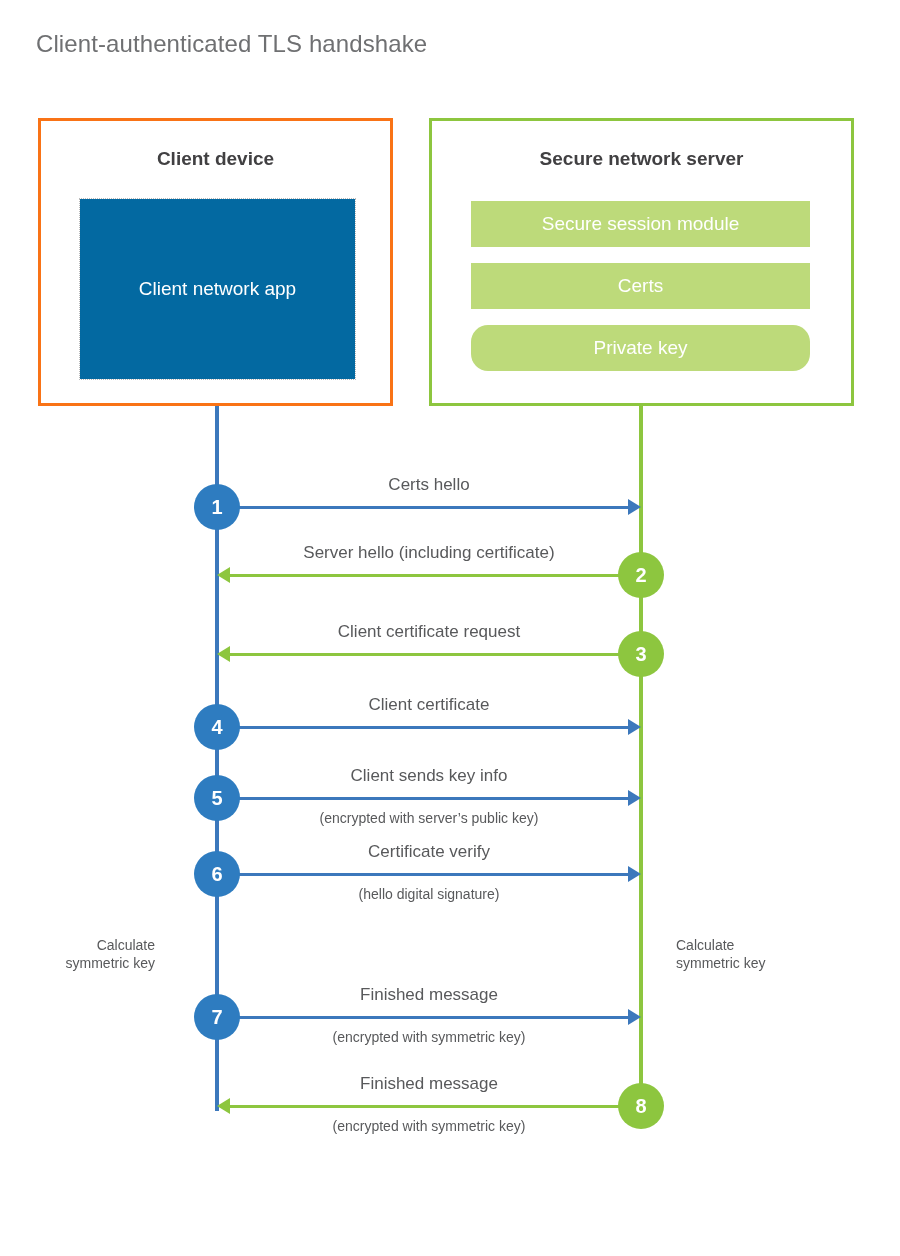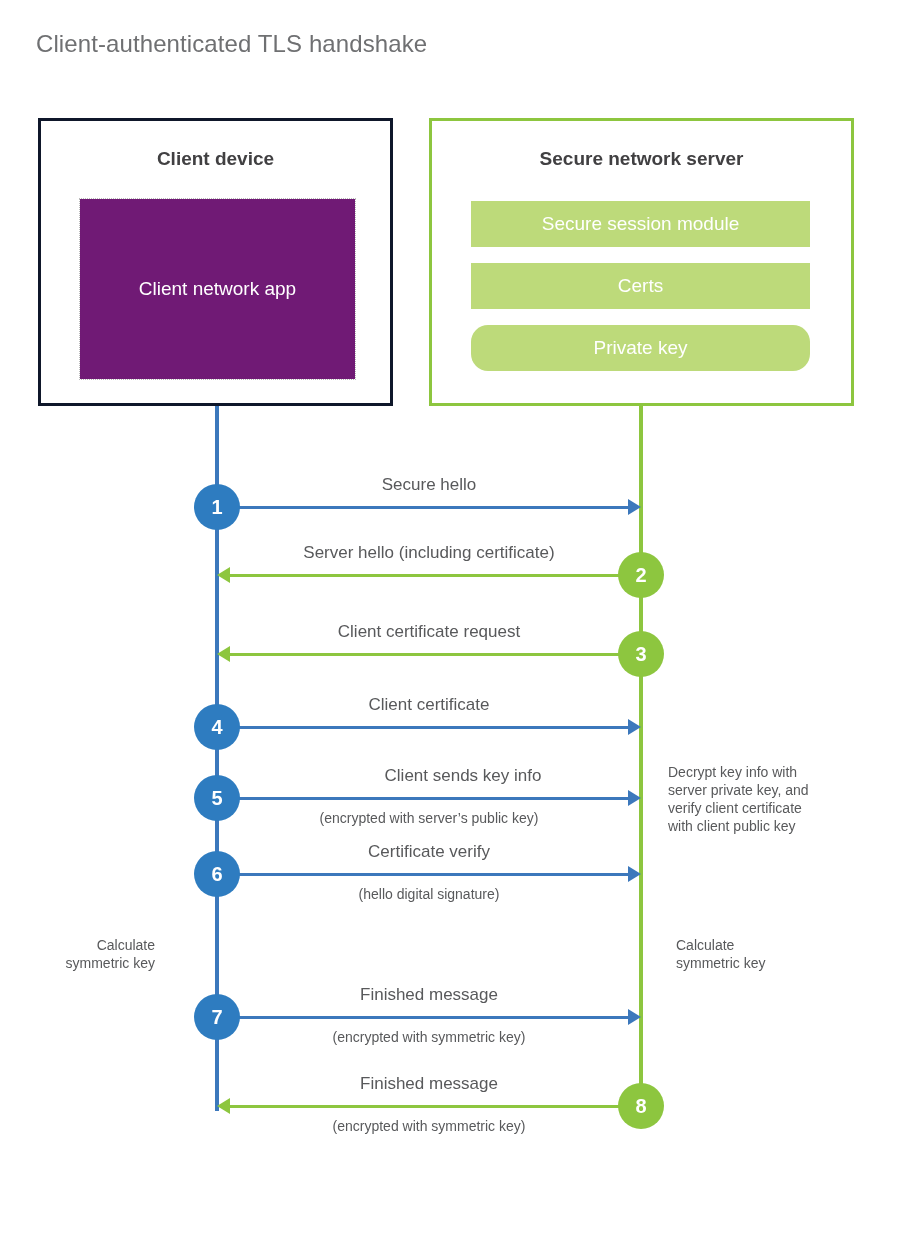--- a/index.html
+++ b/index.html
@@ -37,21 +37,21 @@
   .actor-box {
     position: absolute;
     background: #ffffff;
     box-sizing: border-box;
   }
   .actor-box.client {
     left: 38px;
     top: 118px;
     width: 355px;
     height: 288px;
-    border: 3px solid #0f172a;
+    border: 3px solid #f97316;
   }
   .actor-box.server {
     left: 429px;
     top: 118px;
     width: 425px;
     height: 288px;
     border: 3px solid #8dc63f;
   }
   .actor-title {
     position: absolute;
@@ -64,21 +64,21 @@
     color: #414042;
   }
 
   
   .app-block {
     position: absolute;
     left: 39px;
     top: 78px;
     width: 275px;
     height: 180px;
-    background: #701a75;
+    background: #0369a1;
     outline: 1px dotted #b9b9b9;
     display: flex;
     align-items: center;
     justify-content: center;
   }
   .app-block span {
     color: #ffffff;
     font-size: 19px;
     line-height: 26px;
     text-align: center;
@@ -226,33 +226,29 @@
       <span>Private key</span>
     </div>
   </div>
 
   <div class="lifeline client-line"></div>
   <div class="lifeline server-line"></div>
 
   <div class="note right-align" style="left:60px; top:936px; width:95px;">Calculate
 symmetric key</div>
 
-  <div class="note left-align" style="left:668px; top:763px; width:200px;">Decrypt key info with
-server private key, and
-verify client certificate
-with client public key</div>
 
   <div class="note left-align" style="left:676px; top:936px; width:160px;">Calculate
 symmetric key</div>
 
   <div id="messages-layer">
       <div class="msg lr" style="top: 507px;">
         <div class="shaft" style="left: 217px; width: 413px;"></div>
         <div class="head" style="left: 628px;"></div>
-        <div class="label primary" style="left: 429px;">Secure hello</div>
+        <div class="label primary" style="left: 429px;">Certs hello</div>
       </div>
       <div class="step blue" style="left: 217px; top: 507px;">1</div>
       <div class="msg rl" style="top: 575px;">
         <div class="shaft" style="left: 228px; width: 413px;"></div>
         <div class="head" style="left: 217px;"></div>
         <div class="label primary" style="left: 429px;">Server hello (including certificate)</div>
       </div>
       <div class="step green" style="left: 641px; top: 575px;">2</div>
       <div class="msg rl" style="top: 654px;">
         <div class="shaft" style="left: 228px; width: 413px;"></div>
@@ -262,21 +258,21 @@
       <div class="step green" style="left: 641px; top: 654px;">3</div>
       <div class="msg lr" style="top: 727px;">
         <div class="shaft" style="left: 217px; width: 413px;"></div>
         <div class="head" style="left: 628px;"></div>
         <div class="label primary" style="left: 429px;">Client certificate</div>
       </div>
       <div class="step blue" style="left: 217px; top: 727px;">4</div>
       <div class="msg lr" style="top: 798px;">
         <div class="shaft" style="left: 217px; width: 413px;"></div>
         <div class="head" style="left: 628px;"></div>
-        <div class="label primary" style="left: 429px; margin-left: 34px;">Client sends key info</div>
+        <div class="label primary" style="left: 429px;">Client sends key info</div>
         <div class="sublabel" style="left: 429px;">(encrypted with server’s public key)</div>
       </div>
       <div class="step blue" style="left: 217px; top: 798px;">5</div>
       <div class="msg lr" style="top: 874px;">
         <div class="shaft" style="left: 217px; width: 413px;"></div>
         <div class="head" style="left: 628px;"></div>
         <div class="label primary" style="left: 429px;">Certificate verify</div>
         <div class="sublabel" style="left: 429px;">(hello digital signature)</div>
       </div>
       <div class="step blue" style="left: 217px; top: 874px;">6</div>

